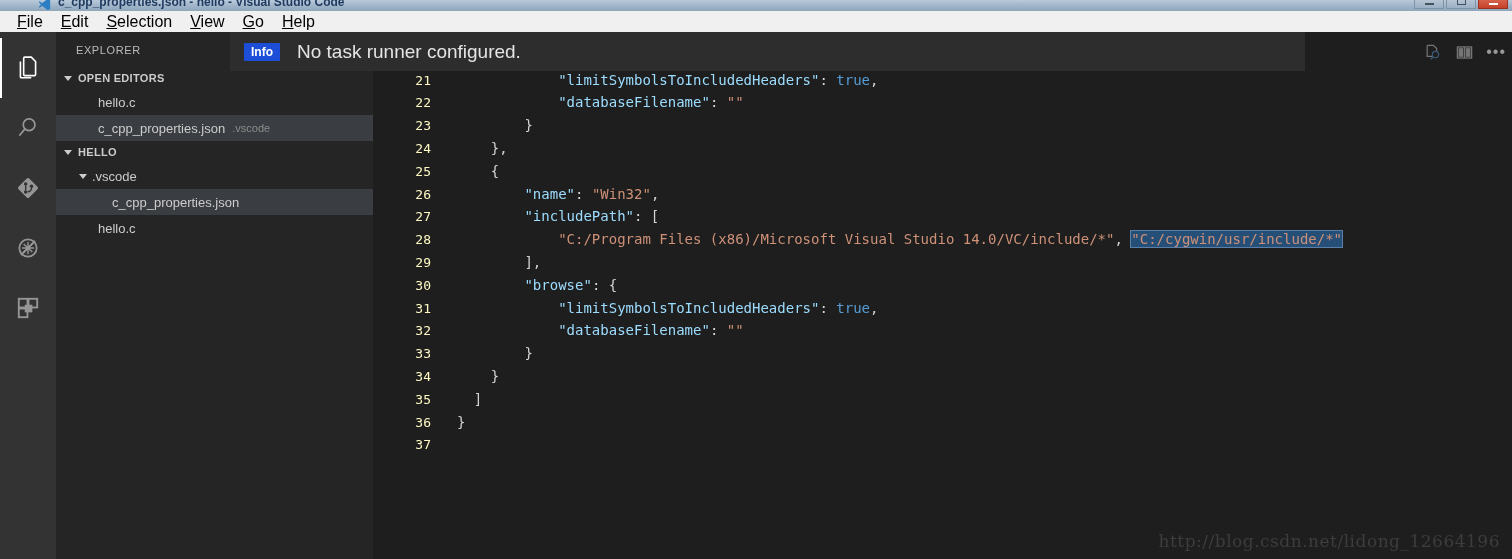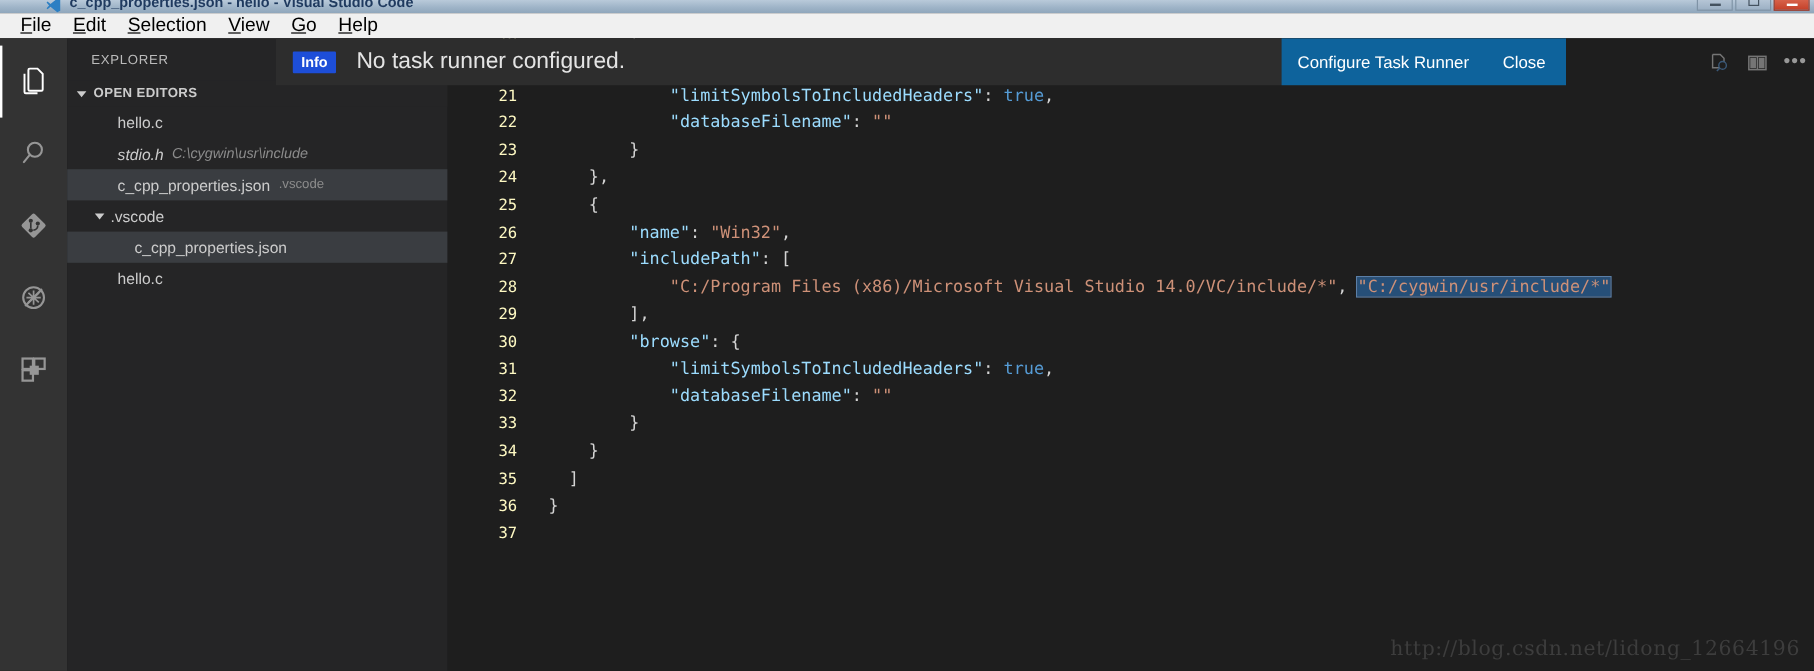--- a/index.html
+++ b/index.html
@@ -267,30 +267,30 @@
 
     <div class="section-header">
       <span class="twisty"></span>
       <span>OPEN EDITORS</span>
     </div>
 
     <div class="tree-row" style="padding-left:42px">
       <span class="name">hello.c</span>
     </div>
 
-    <div class="tree-row" style="padding-left:42px">
-      <span class="name italic">stdio.h</span>
-      <span class="desc italic">C:\cygwin\usr\include</span>
-    </div>
 
     <div class="tree-row selected" style="padding-left:42px">
       <span class="name">c_cpp_properties.json</span>
       <span class="desc">.vscode</span>
     </div>
 
+    <div class="section-header">
+      <span class="twisty"></span>
+      <span>HELLO</span>
+    </div>
 
     <div class="tree-row" style="padding-left:23px">
       <span class="twisty-sm"></span>
       <span class="name">.vscode</span>
     </div>
 
     <div class="tree-row selected" style="padding-left:56px">
       <span class="name">c_cpp_properties.json</span>
     </div>
 
@@ -322,17 +322,13 @@
       </span>
       <span class="ea-dots">•••</span>
     </div>
   </div>
 
 </div>
 
 <div class="notification">
   <span class="badge-info">Info</span>
   <span class="notif-msg">No task runner configured.</span>
-  <div class="notif-actions">
-    <span class="notif-btn">Configure Task Runner</span>
-    <span class="notif-btn">Close</span>
-  </div>
 </div>
 
 </body></html>

